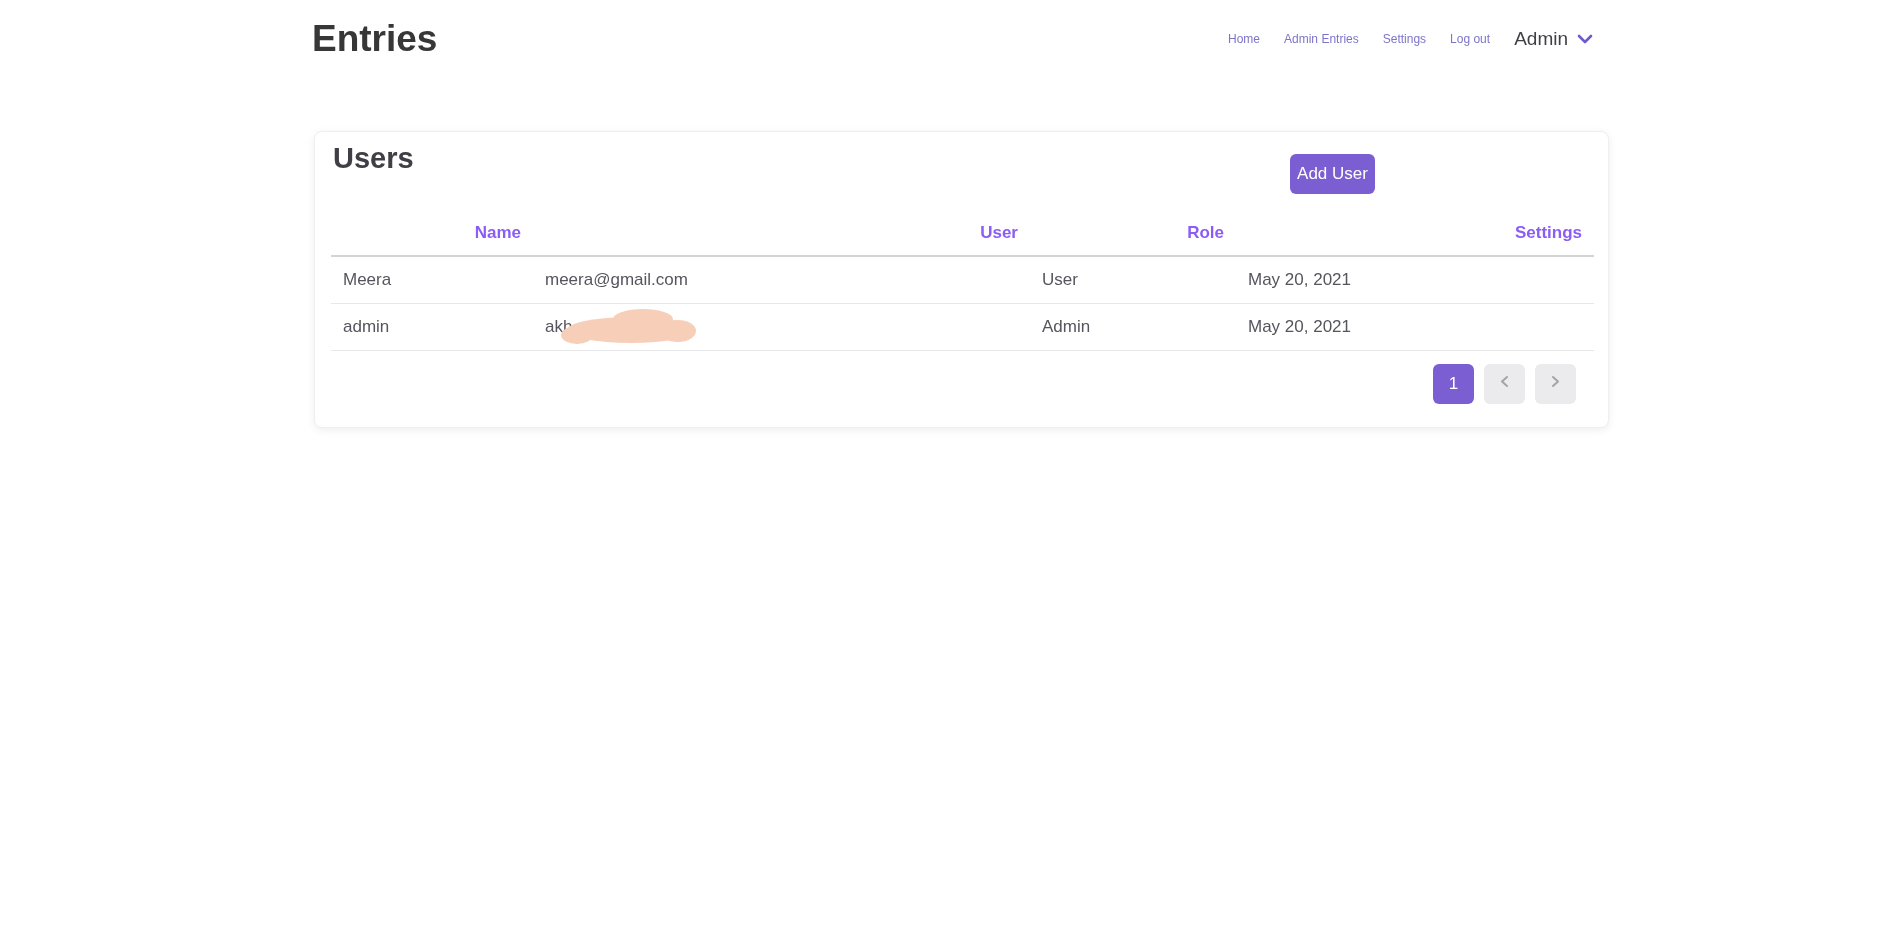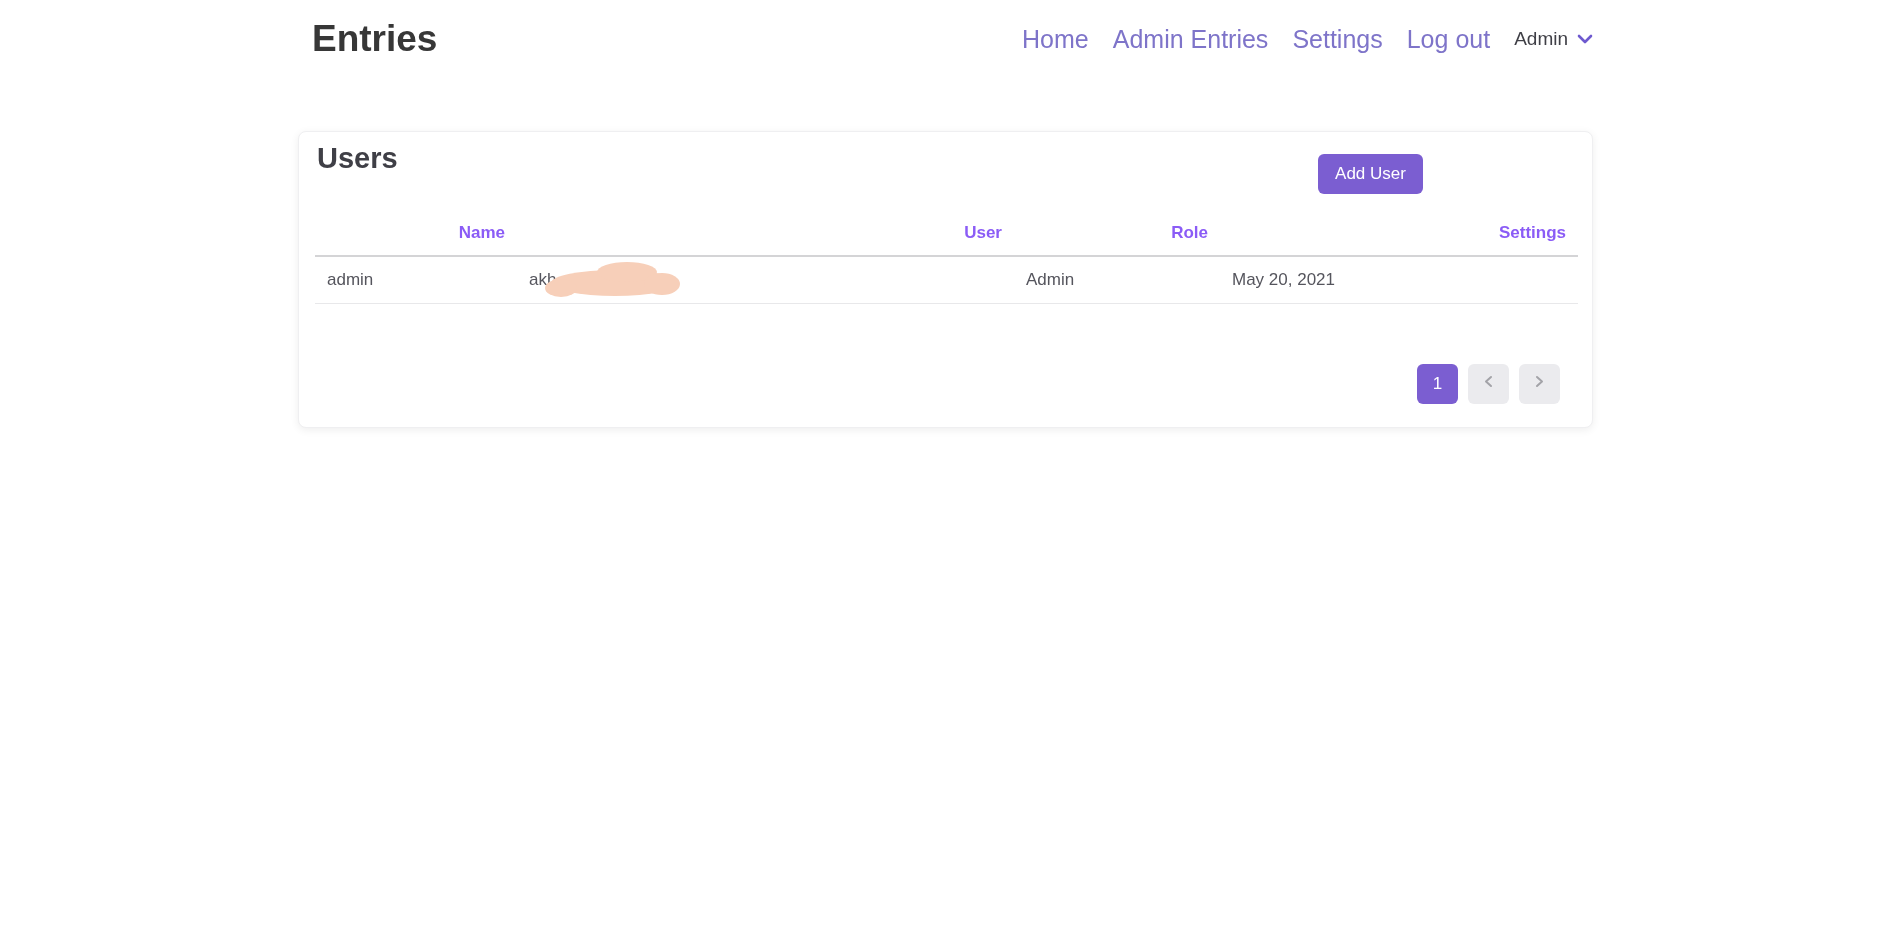--- a/index.html
+++ b/index.html
@@ -15,43 +15,43 @@
   .top-header {
     position: absolute; top: 0; left: 312px; right: 300px; height: 78px;
     display: flex; justify-content: space-between; align-items: center;
   }
   .brand {
     font-size: 37px; font-weight: 700; color: #373737; letter-spacing: 0;
     cursor: pointer;
   }
   .main-nav { display: flex; align-items: center; gap: 24px; }
   .nav-link {
-    font-size: 25px; color: #7e74c9; text-decoration: none; cursor: pointer;
+    font-size: 12px; color: #7e74c9; text-decoration: none; cursor: pointer;
   }
   .user-menu {
     display: flex; align-items: center; gap: 9px; cursor: pointer;
   }
   .user-menu .user-label { font-size: 19px; color: #3f3f46; }
   .chev-down { display: block; }
   
   .card {
-    position: absolute; left: 298px; top: 131px; width: 1295px; height: 297px;
+    position: absolute; left: 314px; top: 131px; width: 1295px; height: 297px;
     background: #ffffff;
     border: 1px solid #efeff1;
     border-radius: 8px;
     box-shadow: 0 2px 8px rgba(0,0,0,0.07);
   }
   .card-title {
     position: absolute; left: 18px; top: 10px;
     font-size: 29px; font-weight: 700; color: #3f3f46;
   }
   .btn-add {
-    position: absolute; left: 975px; top: 22px; width: 105px; height: 40px;
+    position: absolute; left: 975px; top: 22px; width: 85px; height: 40px;
     background: #7b5ed1; color: #ffffff; border: none; border-radius: 6px;
-    font-size: 17px; font-family: inherit; cursor: pointer; margin-left: 44px;
+    font-size: 17px; font-family: inherit; cursor: pointer;
   }
   
   .users-table {
     position: absolute; left: 16px; top: 89px; width: 1263px;
     border-collapse: collapse; table-layout: fixed;
   }
   .users-table th {
     text-align: right; font-size: 17px; font-weight: 700; color: #8b5cf6;
     padding: 2px 12px 12px 12px;
     border-bottom: 2px solid #d4d4d6;
@@ -113,20 +113,26 @@
     <thead>
       <tr>
         <th>Name</th>
         <th>User</th>
         <th>Role</th>
         <th>Settings</th>
       </tr>
     </thead>
     <tbody>
       <tr>
+        <td>Meera</td>
+        <td>meera@gmail.com</td>
+        <td>User</td>
+        <td>May 20, 2021</td>
+      </tr>
+      <tr>
         <td>admin</td>
         <td>
           <span>akh</span>
           <span class="redaction-scribble">
             <svg width="140" height="44" viewBox="0 0 140 44">
               <g fill="#f7cfb9">
                 <ellipse cx="72" cy="24" rx="64" ry="13"></ellipse>
                 <ellipse cx="84" cy="13" rx="30" ry="10"></ellipse>
                 <ellipse cx="18" cy="29" rx="16" ry="9"></ellipse>
                 <ellipse cx="119" cy="25" rx="18" ry="11"></ellipse>

